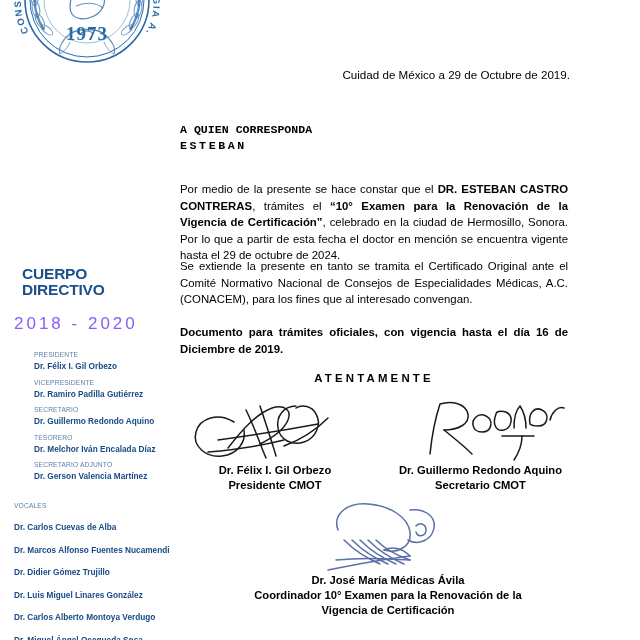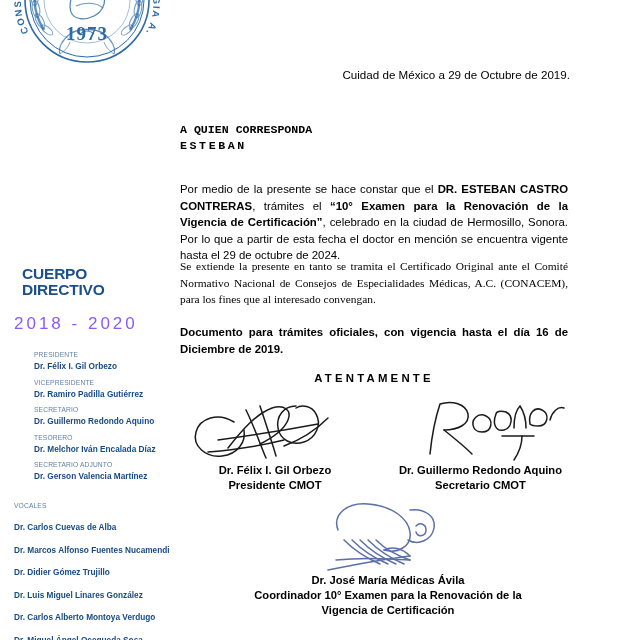--- a/index.html
+++ b/index.html
@@ -131,21 +131,21 @@
   .para {
     position: absolute;
     left: 2px;
     width: 388px;
     font-size: 11.4px;
     line-height: 1.45;
     text-align: justify;
   }
   .para b { font-weight: bold; }
   #para1 { top: 181px; }
-  #para2 { top: 258px; font-family: Liberation Serif, serif; }
+  #para2 { top: 258px; }
   #para3 { top: 318px; font-weight: bold; margin-top: 6px; }
 
   .atentamente {
     position: absolute;
     left: 0px;
     top: 372px;
     width: 392px;
     text-align: center;
     font-size: 11.4px;
     font-weight: bold;

